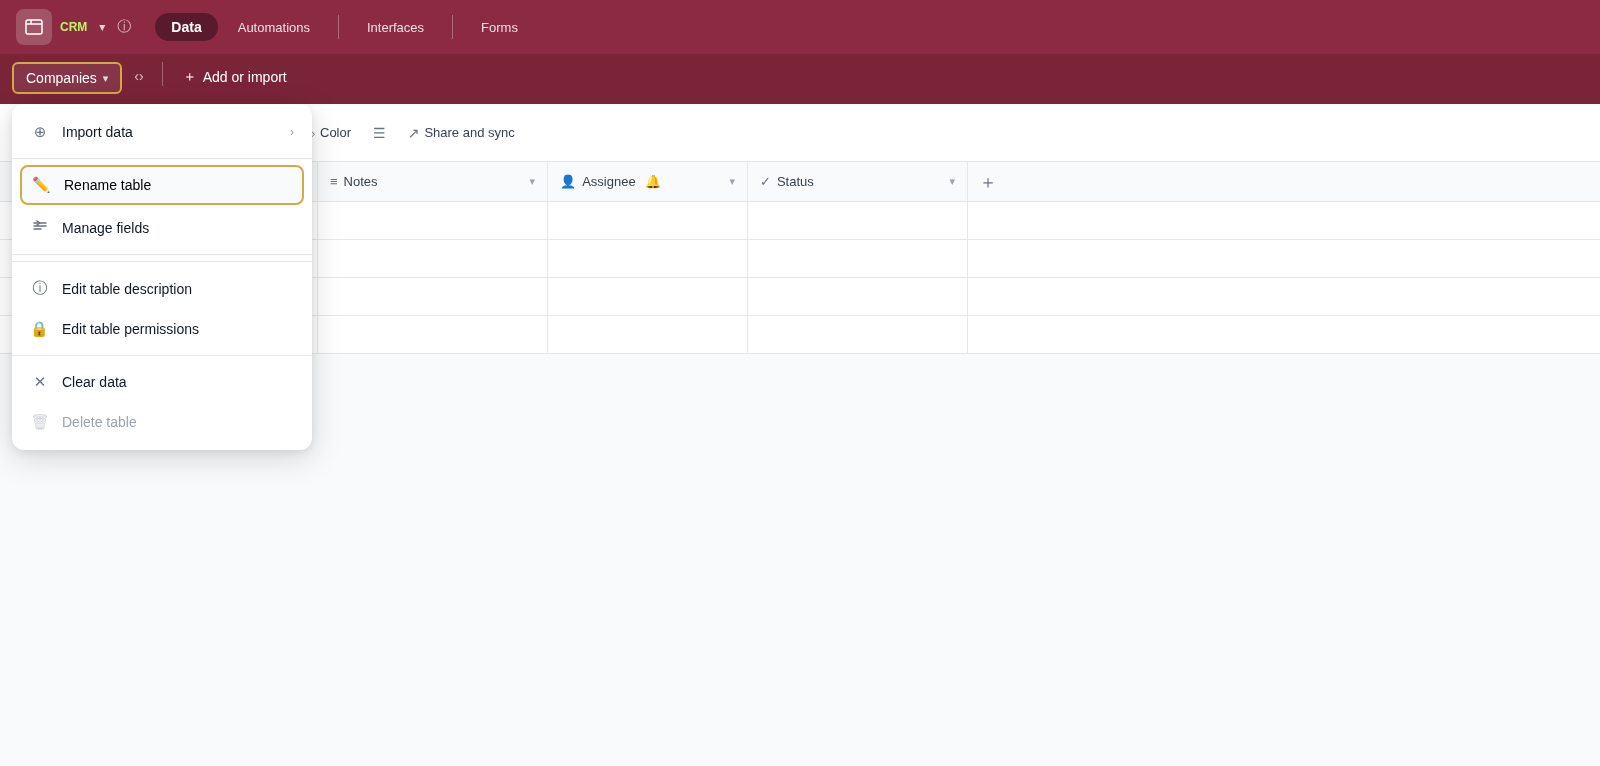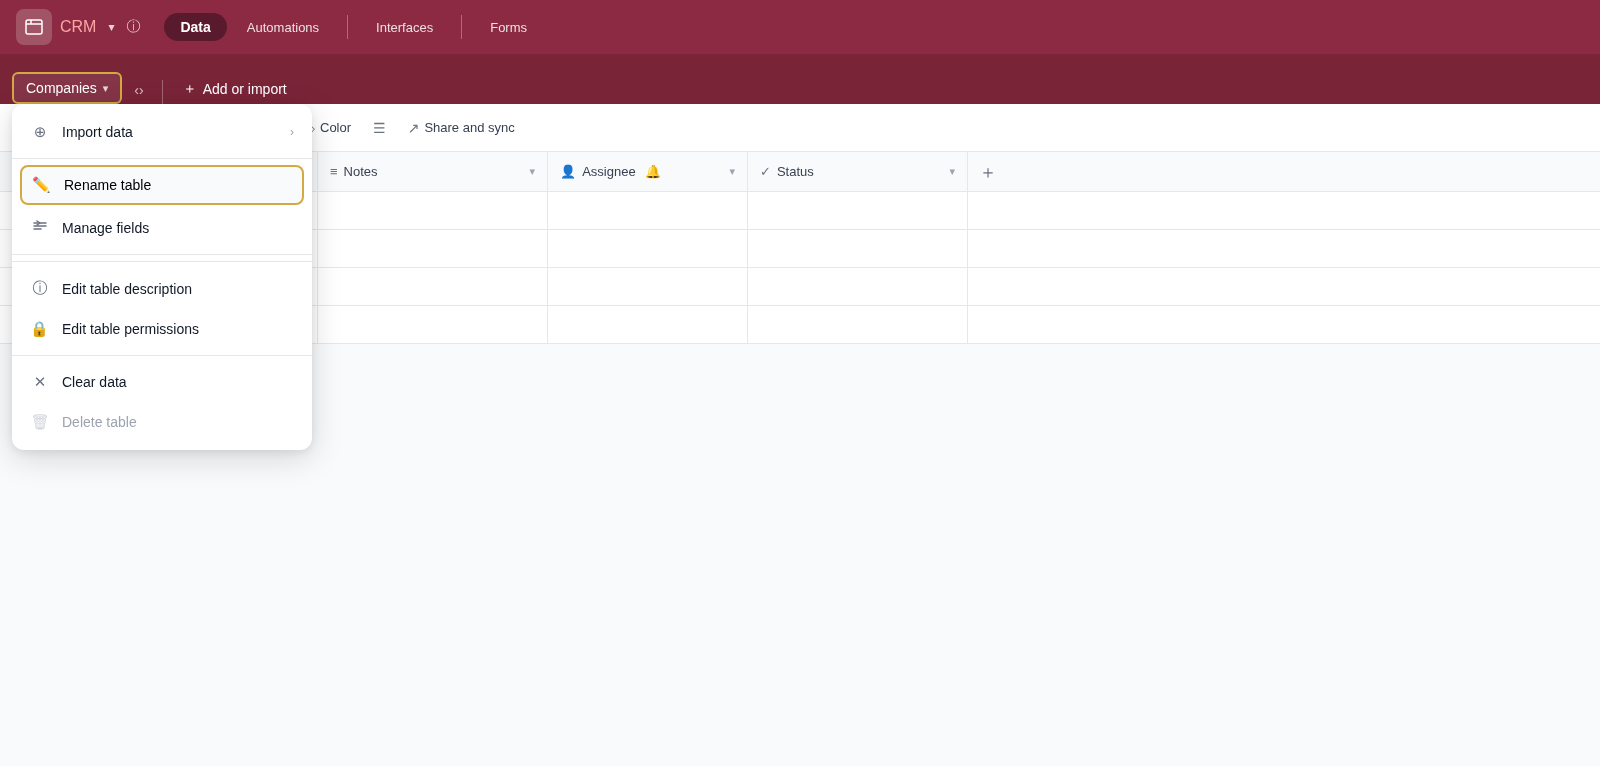--- a/index.html
+++ b/index.html
@@ -17,23 +17,23 @@
     .topbar-logo {
       display: flex; align-items: center; justify-content: center;
       background: rgba(255,255,255,0.2);
       border-radius: 8px;
       width: 36px; height: 36px;
       color: white;
       font-size: 18px;
       flex-shrink: 0;
     }
     .topbar-app-name {
-      color: #fca5a5;
-      font-weight: 400;
-      font-size: 16px;
+      color: #bef264;
+      font-weight: 700;
+      font-size: 12px;
       margin-right: 4px;
     }
     .topbar-app-chevron { color: rgba(255,255,255,0.8); font-size: 12px; margin-right: 4px; }
     .topbar-info { color: rgba(255,255,255,0.7); font-size: 14px; margin-right: 16px; cursor: pointer; }
     .topbar-data-btn {
       background: #5a1a2e;
       color: white;
       border: none;
       border-radius: 20px;
       padding: 6px 16px;
@@ -46,24 +46,24 @@
       font-size: 13px;
       padding: 6px 12px;
       cursor: pointer;
       border-radius: 6px;
     }
     .topbar-divider { width: 1px; height: 24px; background: rgba(255,255,255,0.3); margin: 0 8px; }
 
     
     .tablebar {
       display: flex;
-      align-items: flex-end;
+      align-items: flex-start;
       background: #7a2438;
       height: 50px;
-      padding: 0 12px;
+      padding: 8px 12px;
       gap: 4px;
     }
     .table-tab {
       display: flex; align-items: center; gap: 6px;
       color: white;
       font-size: 14px;
       font-weight: 500;
       padding: 6px 12px;
       border-radius: 6px;
       cursor: pointer;
@@ -82,21 +82,21 @@
       cursor: pointer;
       padding: 6px 10px;
       border-radius: 6px;
     }
 
     
     .toolbar {
       display: flex;
       align-items: center;
       background: white;
-      height: 48px;
+      height: 58px;
       padding: 0 16px;
       gap: 2px;
       border-bottom: 1px solid #e5e7eb;
     }
     .toolbar-btn {
       display: flex; align-items: center; gap: 5px;
       padding: 6px 10px;
       border-radius: 6px;
       font-size: 13px;
       color: #374151;

